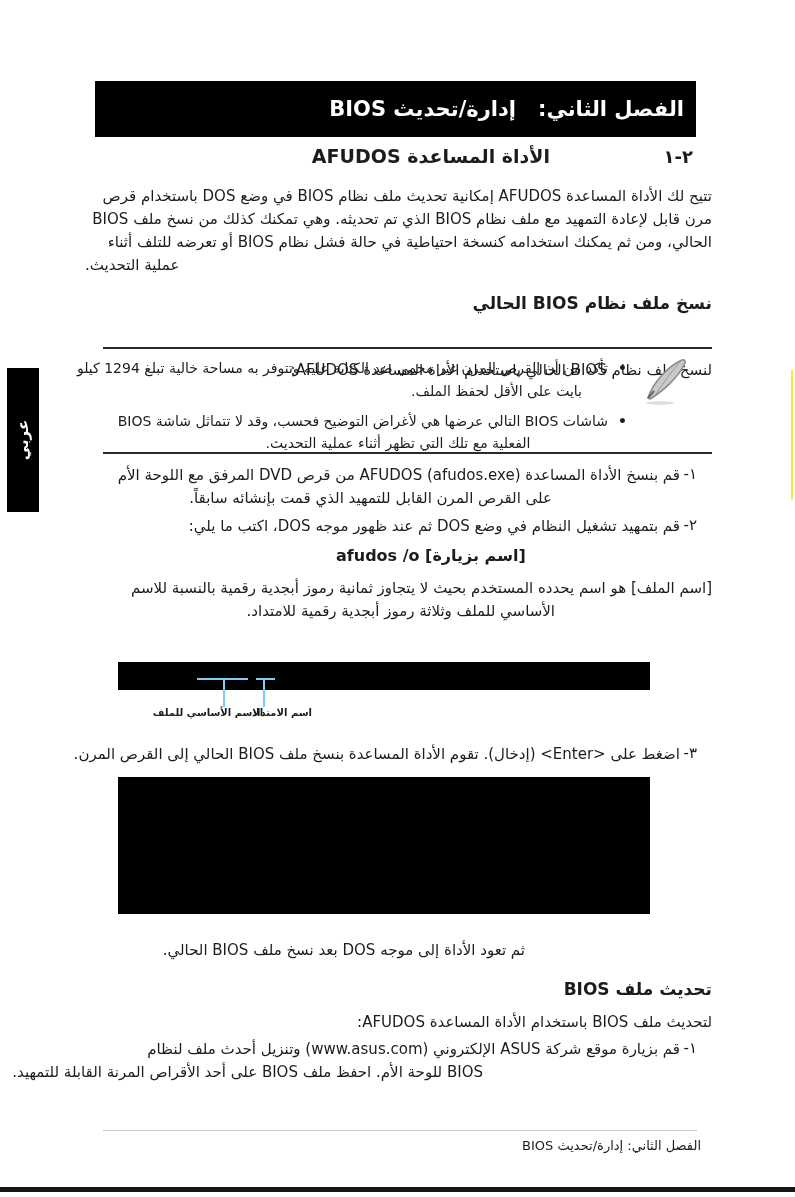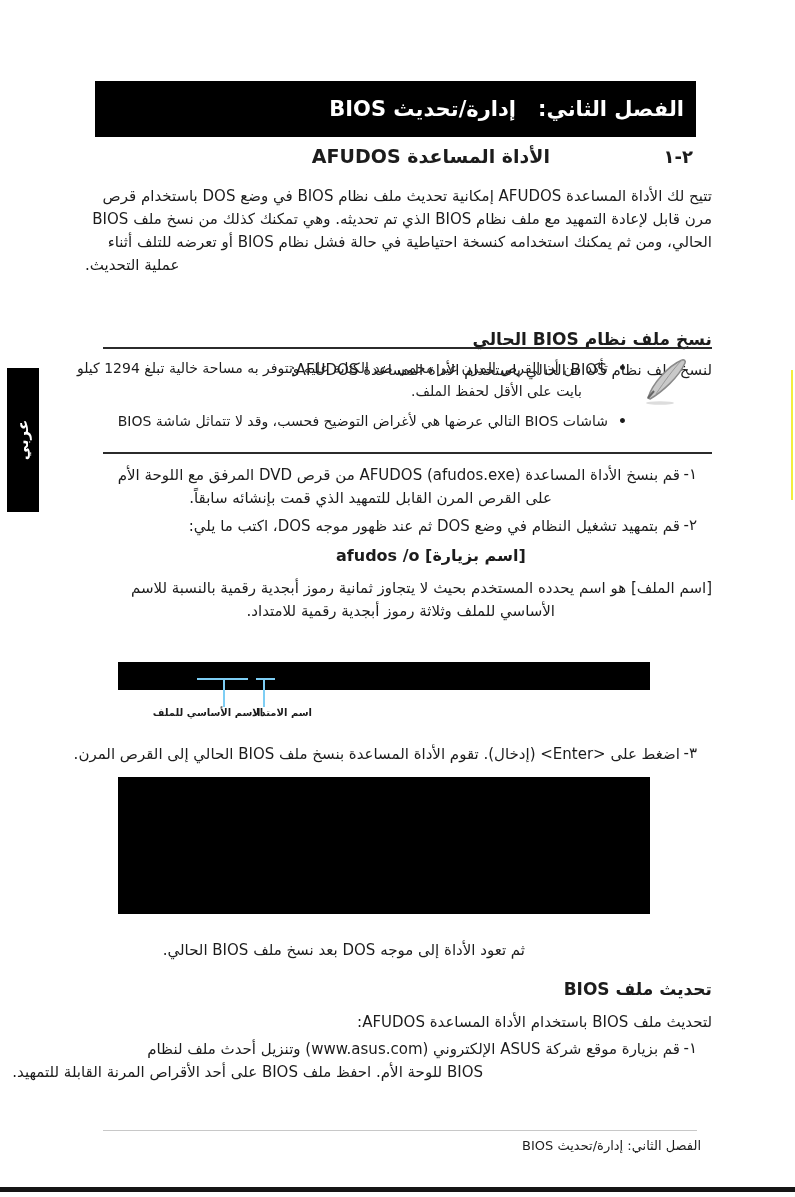--- a/index.html
+++ b/index.html
@@ -47,35 +47,36 @@
   <div class="yline"></div>
 
   <span class="sec-num">٢-١</span>
   <span class="sec-title">الأداة المساعدة AFUDOS</span>
 
   <div class="ln" style="right:83px;top:186px;">تتيح لك الأداة المساعدة AFUDOS إمكانية تحديث ملف نظام BIOS في وضع DOS باستخدام قرص</div>
   <div class="ln" style="right:83px;top:232px;">الحالي، ومن ثم يمكنك استخدامه كنسخة احتياطية في حالة فشل نظام BIOS أو تعرضه للتلف أثناء</div>
   <div class="ln" style="right:83px;top:209px;">مرن قابل لإعادة التمهيد مع ملف نظام BIOS الذي تم تحديثه. وهي تمكنك كذلك من نسخ ملف BIOS</div>
   <div class="ln" style="left:85px;top:255px;">عملية التحديث.</div>
 
-  <div class="h2" style="right:83px;top:293px;margin-top:36px;">نسخ ملف نظام BIOS الحالي</div>
+  <div class="h2" style="right:83px;top:293px;">نسخ ملف نظام BIOS الحالي</div>
   <div class="ln" style="right:83px;top:323px;margin-top:37px;">لنسخ ملف نظام BIOS الحالي باستخدام الأداة المساعدة AFUDOS:</div>
 
   <div class="rule" style="top:347px;"></div>
   <svg class="pencil" width="54" height="52" viewBox="0 0 54 52">
     <path d="M10 44 C14 30 30 12 44 6 C46 5 48 7 47 9 C41 23 24 38 12 45 Z" fill="#c9c9c9" stroke="#8a8a8a" stroke-width="1.5"></path>
     <path d="M44 6 C36 14 26 28 18 40" stroke="#9a9a9a" stroke-width="1" fill="none"></path>
     <path d="M10 44 L16 37" stroke="#666" stroke-width="2"></path>
     <ellipse cx="22" cy="49" rx="14" ry="1.8" fill="#ddd"></ellipse>
   </svg>
   <div class="ln n14 bold" style="right:168px;top:358px;">•</div>
   <div class="ln n14" style="right:187px;top:358px;">تأكد من أن القرص المرن غير محمي ضد الكتابة عليه وتتوفر به مساحة خالية تبلغ 1294 كيلو</div>
   <div class="ln n14 ctr" style="left:340px;top:381px;width:313px;">بايت على الأقل لحفظ الملف.</div>
   <div class="ln n14 bold" style="right:168px;top:411px;">•</div>
   <div class="ln n14" style="right:187px;top:411px;">شاشات BIOS التالي عرضها هي لأغراض التوضيح فحسب، وقد لا تتماثل شاشة BIOS</div>
+  <div class="ln n14 ctr" style="left:240px;top:433px;width:316px;">الفعلية مع تلك التي تظهر أثناء عملية التحديث.</div>
   <div class="rule" style="top:452px;"></div>
 
   <div class="num" style="top:465px;">١-</div>
   <div class="ln ctr" style="left:250px;top:488px;width:302px;">على القرص المرن القابل للتمهيد الذي قمت بإنشائه سابقاً.</div>
   <div class="ln" style="right:115px;top:465px;">قم بنسخ الأداة المساعدة AFUDOS (afudos.exe) من قرص DVD المرفق مع اللوحة الأم</div>
 
   <div class="num" style="top:516px;">٢-</div>
   <div class="ln" style="right:115px;top:516px;">قم بتمهيد تشغيل النظام في وضع DOS ثم عند ظهور موجه DOS، اكتب ما يلي:</div>
 
   <div class="cmd">afudos /o [اسم بزيارة]</div>

